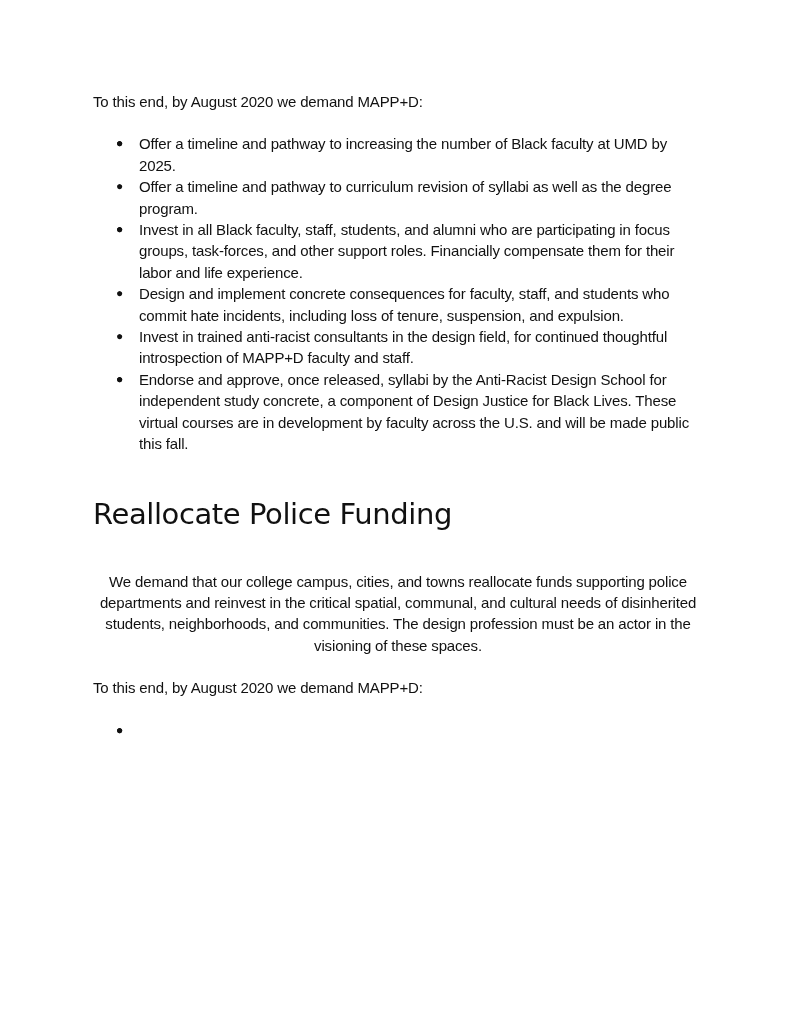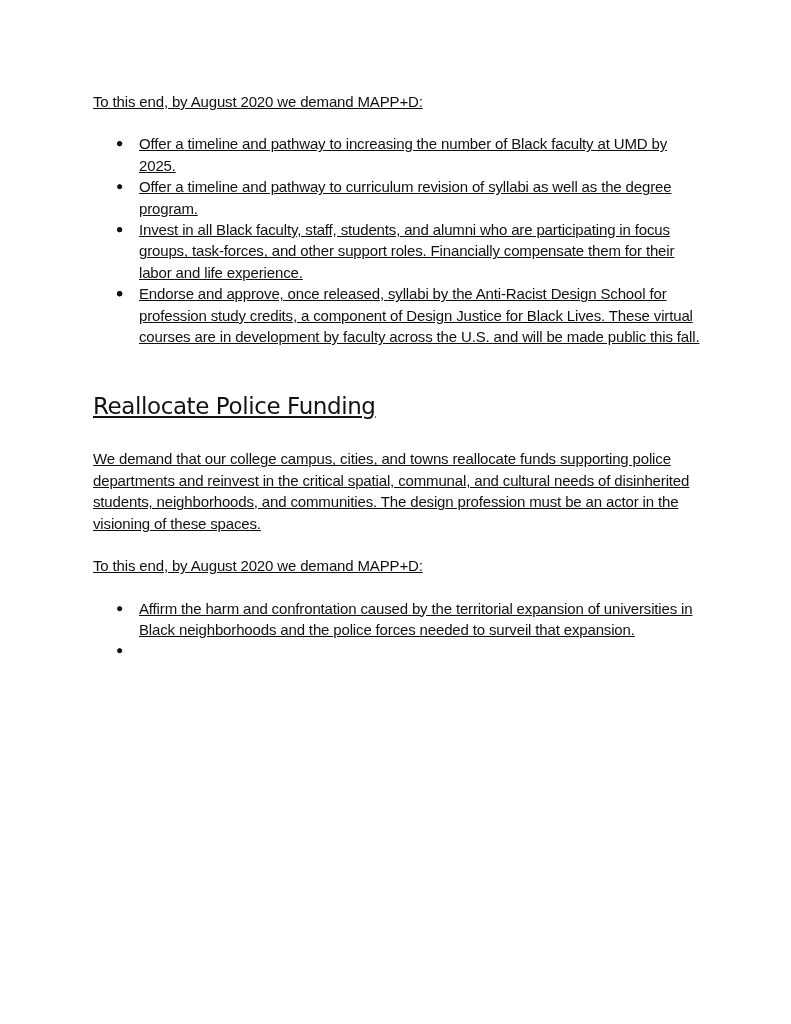--- a/index.html
+++ b/index.html
@@ -13,21 +13,20 @@
       position: relative;
       overflow: hidden;
       font-family: "Liberation Sans", sans-serif;
       color: #111111;
     }
     .page {
       position: absolute;
       left: 93px;
       top: 91px;
       width: 610px;
-      text-decoration: underline;
     }
     .para {
       font-size: 15px;
       line-height: 21.4px;
       margin: 0;
       letter-spacing: -0.15px;
     }
     .intro-1 { margin-bottom: 21px; }
     ul.demands {
       list-style: none;
@@ -45,53 +44,53 @@
     ul.demands li .bullet {
       position: absolute;
       left: 23px;
       top: 0;
       font-size: 12px;
       line-height: 21.4px;
     }
     .list-1 { margin-bottom: 0; }
     .heading {
       font-family: "DejaVu Sans", sans-serif;
-      font-size: 23px;
+      font-size: 29px;
       font-weight: normal;
       letter-spacing: -0.4px;
       margin: 44px 0 0 0;
       line-height: 30px;
       color: #111111;
     }
-    .body-para { margin-top: 27px; }
+    .body-para { margin-top: 42px; text-align: center; }
     .intro-2 { margin-top: 21px; margin-bottom: 21px; }
   </style>
 </head>
 <body>
 
 <div class="page">
 
   <p class="para intro-1">To this end, by August 2020 we demand MAPP+D:</p>
 
   <ul class="demands list-1">
     <li><span class="bullet">●</span></li>
     <li><span class="bullet">●</span><span>Offer a timeline and pathway to increasing the number of Black faculty at UMD by 2025.</span></li>
     <li><span class="bullet">●</span><span>Offer a timeline and pathway to curriculum revision of syllabi as well as the degree program.</span></li>
     <li><span class="bullet">●</span></li>
     <li><span class="bullet">●</span><span>Invest in all Black faculty, staff, students, and alumni who are participating in focus groups, task-forces, and other support roles. Financially compensate them for their labor and life experience.</span></li>
+    <li><span class="bullet">●</span><span>Design and implement concrete consequences for faculty, staff, and students who commit hate incidents, including loss of tenure, suspension, and expulsion.</span></li>
+    <li><span class="bullet">●</span><span>Invest in trained anti-racist consultants in the design field, for continued thoughtful introspection of MAPP+D faculty and staff.</span></li>
     <li><span class="bullet">●</span></li>
-    <li><span class="bullet">●</span></li>
-    <li><span class="bullet">●</span></li>
-    <li><span class="bullet">●</span><span>Endorse and approve, once released, syllabi by the Anti-Racist Design School for profession study credits, a component of Design Justice for Black Lives. These virtual courses are in development by faculty across the U.S. and will be made public this fall.</span></li>
+    <li><span class="bullet">●</span><span>Endorse and approve, once released, syllabi by the Anti-Racist Design School for independent study concrete, a component of Design Justice for Black Lives. These virtual courses are in development by faculty across the U.S. and will be made public this fall.</span></li>
   </ul>
 
   <h2 class="heading">Reallocate Police Funding</h2>
 
   <p class="para body-para">We demand that our college campus, cities, and towns reallocate funds supporting police departments and reinvest in the critical spatial, communal, and cultural needs of disinherited students, neighborhoods, and communities. The design profession must be an actor in the visioning of these spaces.</p>
 
   <p class="para intro-2">To this end, by August 2020 we demand MAPP+D:</p>
 
   <ul class="demands">
-    <li><span class="bullet">●</span><span>Affirm the harm and confrontation caused by the territorial expansion of universities in Black neighborhoods and the police forces needed to surveil that expansion.</span></li>
+    <li><span class="bullet">●</span></li>
     <li><span class="bullet">●</span></li>
   </ul>
 
 </div>
 
 </body></html>

